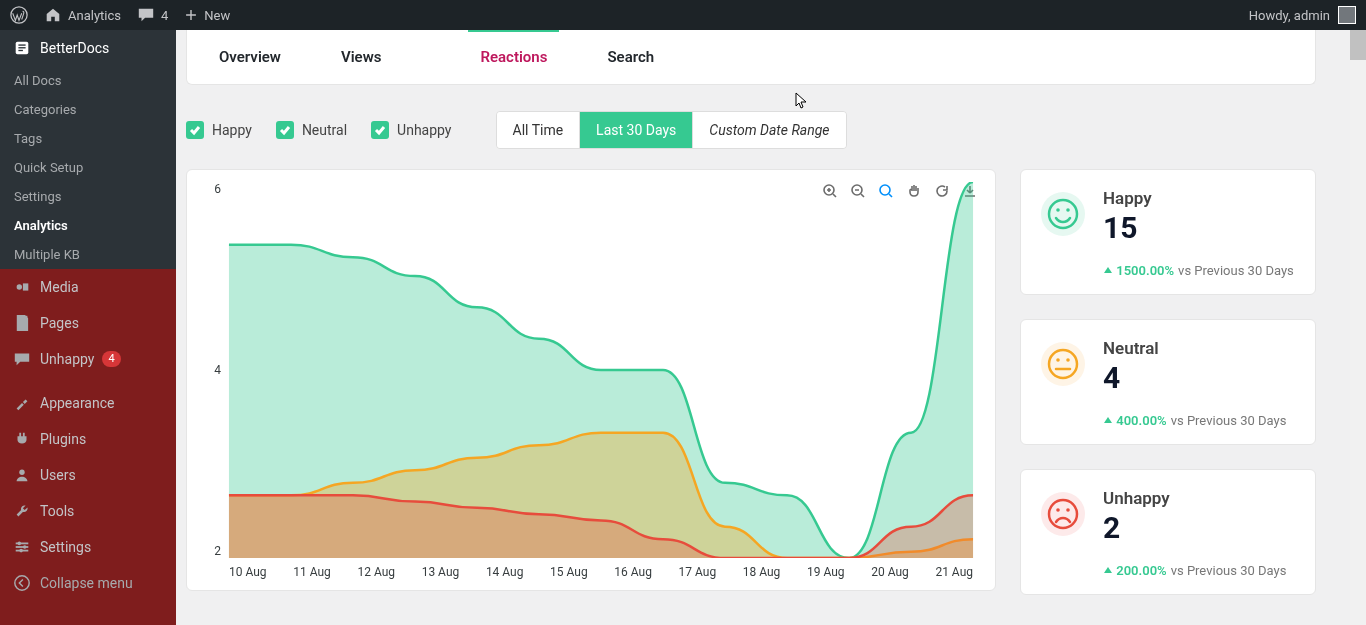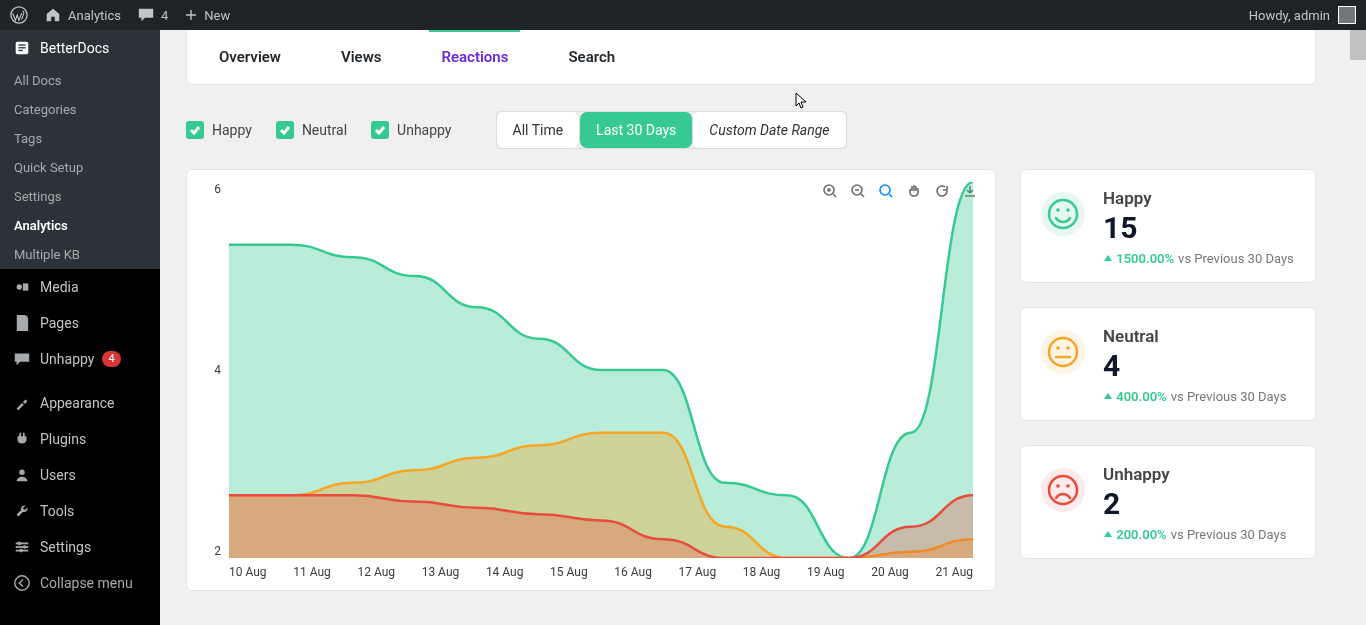--- a/index.html
+++ b/index.html
@@ -8,45 +8,45 @@
   
   .admin-bar { height: 30px; background: #1d2327; color: #c3c4c7; display: flex; align-items: center; padding: 0 10px; font-size: 13px; justify-content: space-between; }
   .admin-bar-left { display: flex; align-items: center; gap: 16px; }
   .admin-bar-item { display: flex; align-items: center; gap: 6px; cursor: pointer; color: #c3c4c7; }
   .admin-bar-item svg { fill: #c3c4c7; width: 18px; height: 18px; }
   .admin-bar-new svg { width: 14px; height: 14px; }
   .admin-bar-right { display: flex; align-items: center; gap: 8px; }
   .avatar { width: 18px; height: 18px; background: #72777c; border: 1px solid #fff; }
 
   
-  .sidebar { position: absolute; top: 30px; left: 0; width: 160px; bottom: 0; background: #000000; color: #c3c4c7; font-size: 14px; }
+  .sidebar { position: absolute; top: 30px; left: 0; width: 176px; bottom: 0; background: #7f1d1d; color: #c3c4c7; font-size: 14px; }
   .sidebar-item { padding: 8px 12px; display: flex; align-items: center; gap: 8px; cursor: pointer; position: relative; }
   .sidebar-item.sub { padding: 7px 12px 7px 14px; background: #2c3338; font-size: 13px; color: #a7aaad; }
   .sidebar-item.sub.current { color: #fff; font-weight: 600; }
   .sidebar-current { background: #2c3338; color: #fff; position: relative; }
   .sidebar-current::after { content: ''; position: absolute; right: -8px; top: 50%; transform: translateY(-50%); border: 8px solid transparent; border-right-color: #f0f0f1; }
   .sidebar-icon { width: 20px; height: 20px; display: inline-flex; align-items: center; justify-content: center; }
   .sidebar-icon svg { width: 18px; height: 18px; fill: #a7aaad; }
   .badge { background: #d63638; color: #fff; border-radius: 10px; padding: 0 6px; font-size: 11px; line-height: 16px; min-width: 16px; text-align: center; }
   .sidebar-sep { height: 8px; }
 
   
   .main { position: absolute; top: 30px; left: 160px; right: 24px; bottom: 0; padding: 0 26px; overflow: hidden; }
   .nav-tabs { background: #fff; border: 1px solid #e5e5e5; border-top: none; display: flex; gap: 60px; padding: 0 32px; border-radius: 0 0 6px 6px; }
   .nav-tab { padding: 18px 0; font-size: 15px; font-weight: 600; color: #23282d; cursor: pointer; }
-  .nav-tab.active { color: #6d28d9; position: relative; }
+  .nav-tab.active { color: #be185d; position: relative; margin-left: 39px; }
   .nav-tab.active::before { content: ''; position: absolute; top: -1px; left: -12px; right: -12px; height: 3px; background: #36c991; }
 
   
   .filter-row { display: flex; align-items: center; gap: 24px; margin-top: 26px; }
   .chk-item { display: flex; align-items: center; gap: 8px; font-size: 14px; color: #444; cursor: pointer; }
   .chk { width: 18px; height: 18px; background: #36c991; border-radius: 3px; display: inline-flex; align-items: center; justify-content: center; }
   .chk svg { width: 12px; height: 12px; stroke: #fff; stroke-width: 3; fill: none; }
   .range-group { display: flex; border: 1px solid #ddd; border-radius: 4px; overflow: hidden; margin-left: 20px; }
-  .range-btn { padding: 10px 16px; font-size: 14px; background: #fff; color: #333; cursor: pointer; border-right: 1px solid #ddd; border-radius: 7px; }
+  .range-btn { padding: 10px 16px; font-size: 14px; background: #fff; color: #333; cursor: pointer; border-right: 1px solid #ddd; }
   .range-btn:last-child { border-right: none; font-style: italic; }
   .range-btn.active { background: #36c991; color: #fff; }
 
   
   .content-row { display: flex; gap: 24px; margin-top: 20px; align-items: flex-start; }
   .chart-card { flex: 1; background: #fff; border: 1px solid #e5e5e5; border-radius: 6px; padding: 12px 16px 8px; position: relative; }
   .chart-toolbar { position: absolute; top: 14px; right: 18px; display: flex; gap: 14px; color: #6c6c6c; }
   .chart-toolbar span { cursor: pointer; width: 14px; height: 14px; display: inline-flex; align-items: center; justify-content: center; }
   .chart-toolbar svg { width: 14px; height: 14px; stroke: #6c6c6c; fill: none; stroke-width: 1.6; }
   .chart-toolbar .active svg { stroke: #008ffb; }
@@ -56,21 +56,21 @@
   #chart-svg { position: absolute; left: 0; right: 0; top: 0; bottom: 24px; width: 100%; height: calc(100% - 24px); }
 
   
   .stat-col { width: 296px; display: flex; flex-direction: column; gap: 24px; }
   .stat-card { background: #fff; border: 1px solid #e5e5e5; border-radius: 6px; padding: 18px 20px 16px; display: flex; gap: 18px; }
   .stat-icon { width: 44px; height: 44px; border-radius: 50%; display: flex; align-items: center; justify-content: center; margin-top: 4px; }
   .stat-icon svg { width: 44px; height: 44px; }
   .stat-body { flex: 1; }
   .stat-title { font-size: 17px; color: #444; font-weight: 600; }
   .stat-value { font-size: 30px; font-weight: 700; color: #0f172a; margin-top: 2px; }
-  .stat-sub { font-size: 13px; margin-top: 6px; color: #777; display: flex; align-items: center; gap: 4px; }
+  .stat-sub { font-size: 13px; margin-top: 18px; color: #777; display: flex; align-items: center; gap: 4px; }
   .stat-pct { color: #36c991; font-weight: 600; }
   .stat-pct svg { width: 10px; height: 10px; fill: #36c991; vertical-align: middle; }
 
   
   .cursor { position: absolute; width: 14px; height: 18px; pointer-events: none; }
 
   
   .rscroll { position: absolute; right: 0; top: 30px; bottom: 0; width: 16px; background: #f1f1f1; }
   .rscroll-thumb { position: absolute; top: 0; width: 100%; height: 30px; background: #c1c1c1; }
 </style>

